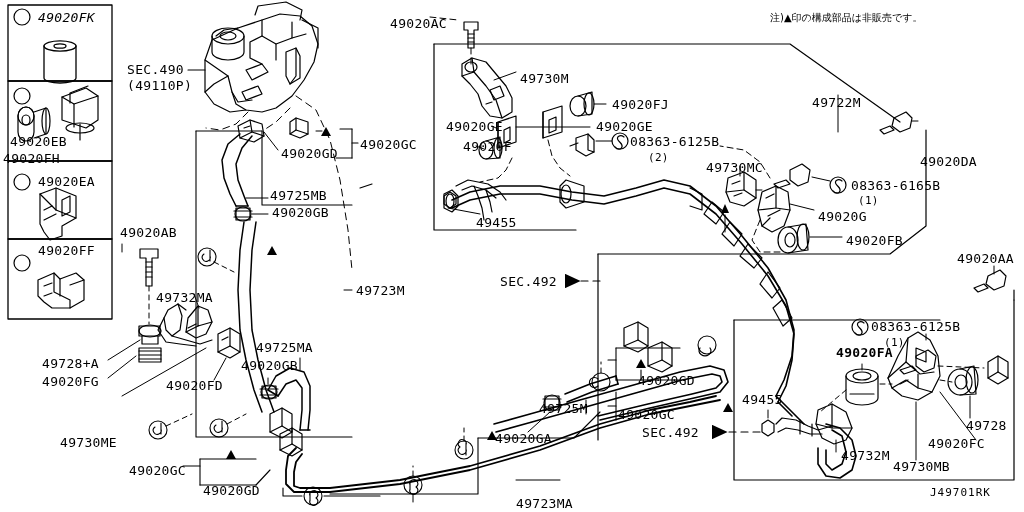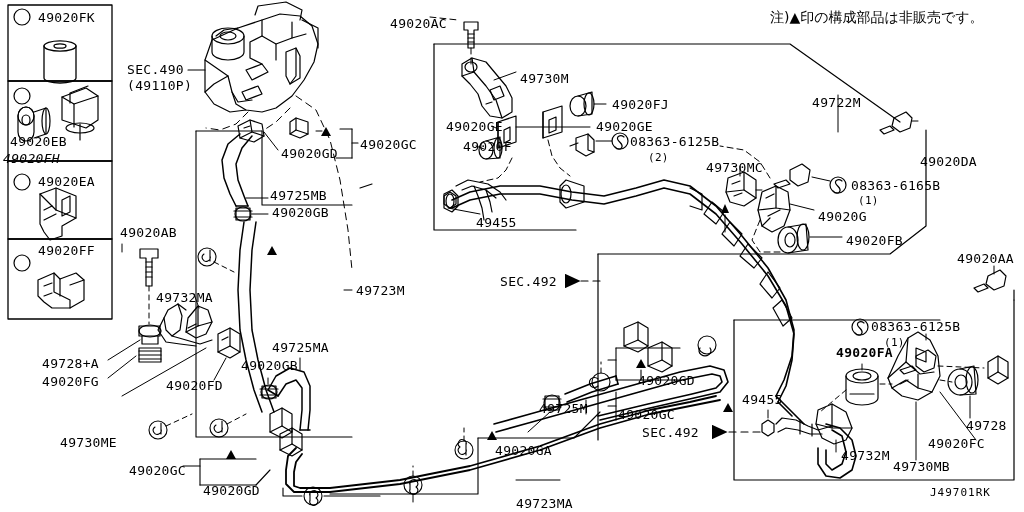--- a/index.html
+++ b/index.html
@@ -13,21 +13,21 @@
   .lbl{
     position:absolute;
     font-family:"DejaVu Sans Mono","Liberation Mono",monospace;
     font-size:13px;
     letter-spacing:0.3px;
     color:#000;
     white-space:nowrap;
     line-height:13px;
   }
   .lbl.sm{font-size:11px;}
-  .lbl.jp{font-family:"DejaVu Sans","Liberation Sans",sans-serif;font-size:14px;letter-spacing:0px;}
+  .lbl.jp{font-family:"DejaVu Sans","Liberation Sans",sans-serif;font-size:10px;letter-spacing:0px;}
   .lbl.sig{font-size:11px;letter-spacing:1px;}
   .lbl.key{font-size:13px;}
 </style>
 </head>
 <body>
 
 <div id="page">
 
   <svg id="art" viewBox="0 0 1024 512" xmlns="http://www.w3.org/2000/svg">
     <defs>
@@ -702,23 +702,23 @@
       </g>
 
     </g>
   </svg>
 
   <div class="lbl" style="left:127px;top:63px;">SEC.490</div>
   <div class="lbl" style="left:127px;top:79px;">(49110P)</div>
 
   <div class="lbl jp" style="left:770px;top:11px;">注)▲印の構成部品は非販売です。</div>
 
-  <div class="lbl key" style="left:38px;top:11px;">49020FK</div>
+  <div class="lbl key" style="left:38px;top:11px;font-style:italic;">49020FK</div>
   <div class="lbl key" style="left:10px;top:135px;">49020EB</div>
-  <div class="lbl key" style="left:3px;top:152px;font-style:italic;">49020FH</div>
+  <div class="lbl key" style="left:3px;top:152px;">49020FH</div>
   <div class="lbl key" style="left:38px;top:175px;">49020EA</div>
   <div class="lbl key" style="left:38px;top:244px;">49020FF</div>
 
   <div class="lbl" style="left:390px;top:17px;">49020AC</div>
   <div class="lbl" style="left:520px;top:72px;">49730M</div>
   <div class="lbl" style="left:612px;top:98px;">49020FJ</div>
   <div class="lbl" style="left:596px;top:120px;">49020GE</div>
   <div class="lbl" style="left:446px;top:120px;">49020GE</div>
   <div class="lbl" style="left:444px;top:140px;margin-left:19px;">49020F</div>
   <div class="lbl" style="left:630px;top:135px;">08363-6125B</div>
@@ -732,39 +732,39 @@
   <div class="lbl" style="left:846px;top:234px;">49020FB</div>
   <div class="lbl" style="left:957px;top:252px;">49020AA</div>
   <div class="lbl" style="left:476px;top:216px;">49455</div>
   <div class="lbl" style="left:360px;top:138px;">49020GC</div>
   <div class="lbl" style="left:281px;top:147px;">49020GD</div>
   <div class="lbl" style="left:270px;top:189px;">49725MB</div>
   <div class="lbl" style="left:272px;top:206px;">49020GB</div>
   <div class="lbl" style="left:120px;top:226px;">49020AB</div>
   <div class="lbl" style="left:156px;top:291px;">49732MA</div>
   <div class="lbl" style="left:356px;top:284px;">49723M</div>
-  <div class="lbl" style="left:272px;top:341px;">49725MA</div>
+  <div class="lbl" style="left:256px;top:341px;">49725MA</div>
   <div class="lbl" style="left:241px;top:359px;">49020GB</div>
   <div class="lbl" style="left:42px;top:357px;">49728+A</div>
   <div class="lbl" style="left:42px;top:375px;">49020FG</div>
   <div class="lbl" style="left:60px;top:403px;margin-top:33px;">49730ME</div>
   <div class="lbl" style="left:166px;top:379px;">49020FD</div>
   <div class="lbl" style="left:500px;top:275px;">SEC.492</div>
   <div class="lbl" style="left:836px;top:346px;font-weight:bold;">49020FA</div>
   <div class="lbl" style="left:871px;top:320px;">08363-6125B</div>
   <div class="lbl sm" style="left:884px;top:336px;">(1)</div>
   <div class="lbl" style="left:742px;top:393px;">49455</div>
   <div class="lbl" style="left:966px;top:419px;">49728</div>
   <div class="lbl" style="left:928px;top:437px;">49020FC</div>
   <div class="lbl" style="left:841px;top:449px;">49732M</div>
   <div class="lbl" style="left:893px;top:460px;">49730MB</div>
   <div class="lbl" style="left:642px;top:426px;">SEC.492</div>
   <div class="lbl" style="left:638px;top:374px;">49020GD</div>
   <div class="lbl" style="left:618px;top:408px;">49020GC</div>
   <div class="lbl" style="left:539px;top:402px;">49725M</div>
-  <div class="lbl" style="left:495px;top:444px;">49020GA</div>
+  <div class="lbl" style="left:495px;top:432px;">49020GA</div>
   <div class="lbl" style="left:516px;top:481px;margin-top:16px;">49723MA</div>
   <div class="lbl" style="left:129px;top:464px;">49020GC</div>
   <div class="lbl" style="left:203px;top:484px;">49020GD</div>
 
   <div class="lbl sig" style="left:930px;top:486px;">J49701RK</div>
 
 </div>
 
 </body></html>

